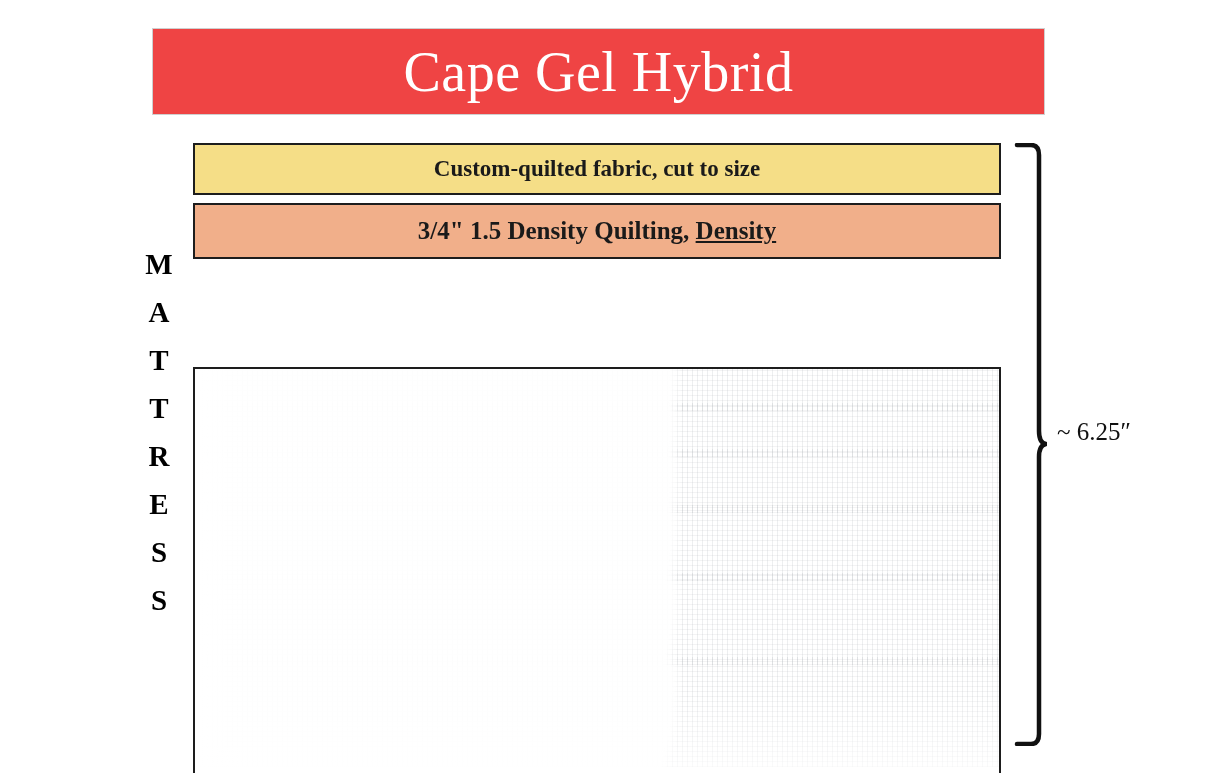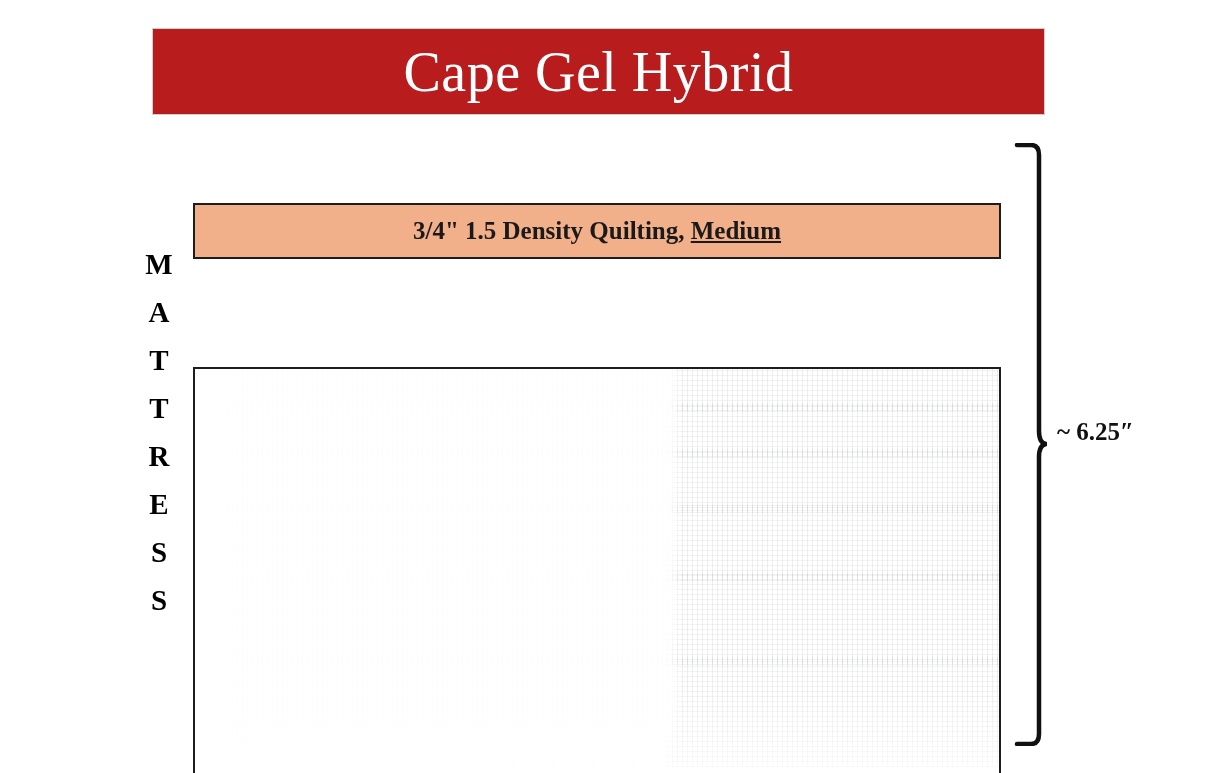--- a/index.html
+++ b/index.html
@@ -169,49 +169,52 @@
     left: 0;
     top: 0;
     width: 34px;
     height: 603px;
   }
   #measure-text {
     position: absolute;
     left: 44px;
     top: 275px;
     font-family: "Liberation Serif", serif;
-    font-weight: bold;
+    font-weight: normal;
     font-size: 25px;
     color: #111111;
     white-space: nowrap;
   }
 </style>
 </head>
 <body>
 
-<div id="title-banner" style="background: #b91c1c;">
+<div id="title-banner" style="background: #ef4444;">
   <div id="title-text" style="color: rgb(255, 255, 255);">Cape Gel Hybrid</div>
 </div>
 
 <div id="mattress-label">
   <div class="letter">M</div>
   <div class="letter">A</div>
   <div class="letter">T</div>
   <div class="letter">T</div>
   <div class="letter">R</div>
   <div class="letter">E</div>
   <div class="letter">S</div>
   <div class="letter">S</div>
 </div>
 
 <div id="mattress-stack">
 
+  <div class="layer" id="layer-fabric" style="background: rgb(245, 222, 135);">
+    <span class="layer-text">Custom-quilted fabric, cut to size</span>
+  </div>
 
   <div class="layer" id="layer-quilting" style="background: rgb(241, 175, 138);">
-    <span class="layer-text"><span>3/4"  1.5 Density Quilting, </span><span class="underline">Medium</span></span>
+    <span class="layer-text"><span>3/4"  1.5 Density Quilting, </span><span class="underline">Density</span></span>
   </div>
 
 
   <div class="layer" id="layer-coils" style="background: rgb(255, 255, 255);">
     <div id="coil-art">
       <div class="coil-row" style="top:-4px;height:46px;"></div>
       <div class="coil-row" style="top:34px;height:54px;"></div>
       <div class="coil-row" style="top:80px;height:64px;"></div>
       <div class="coil-row" style="top:136px;height:76px;"></div>
       <div class="coil-row" style="top:204px;height:92px;"></div>

